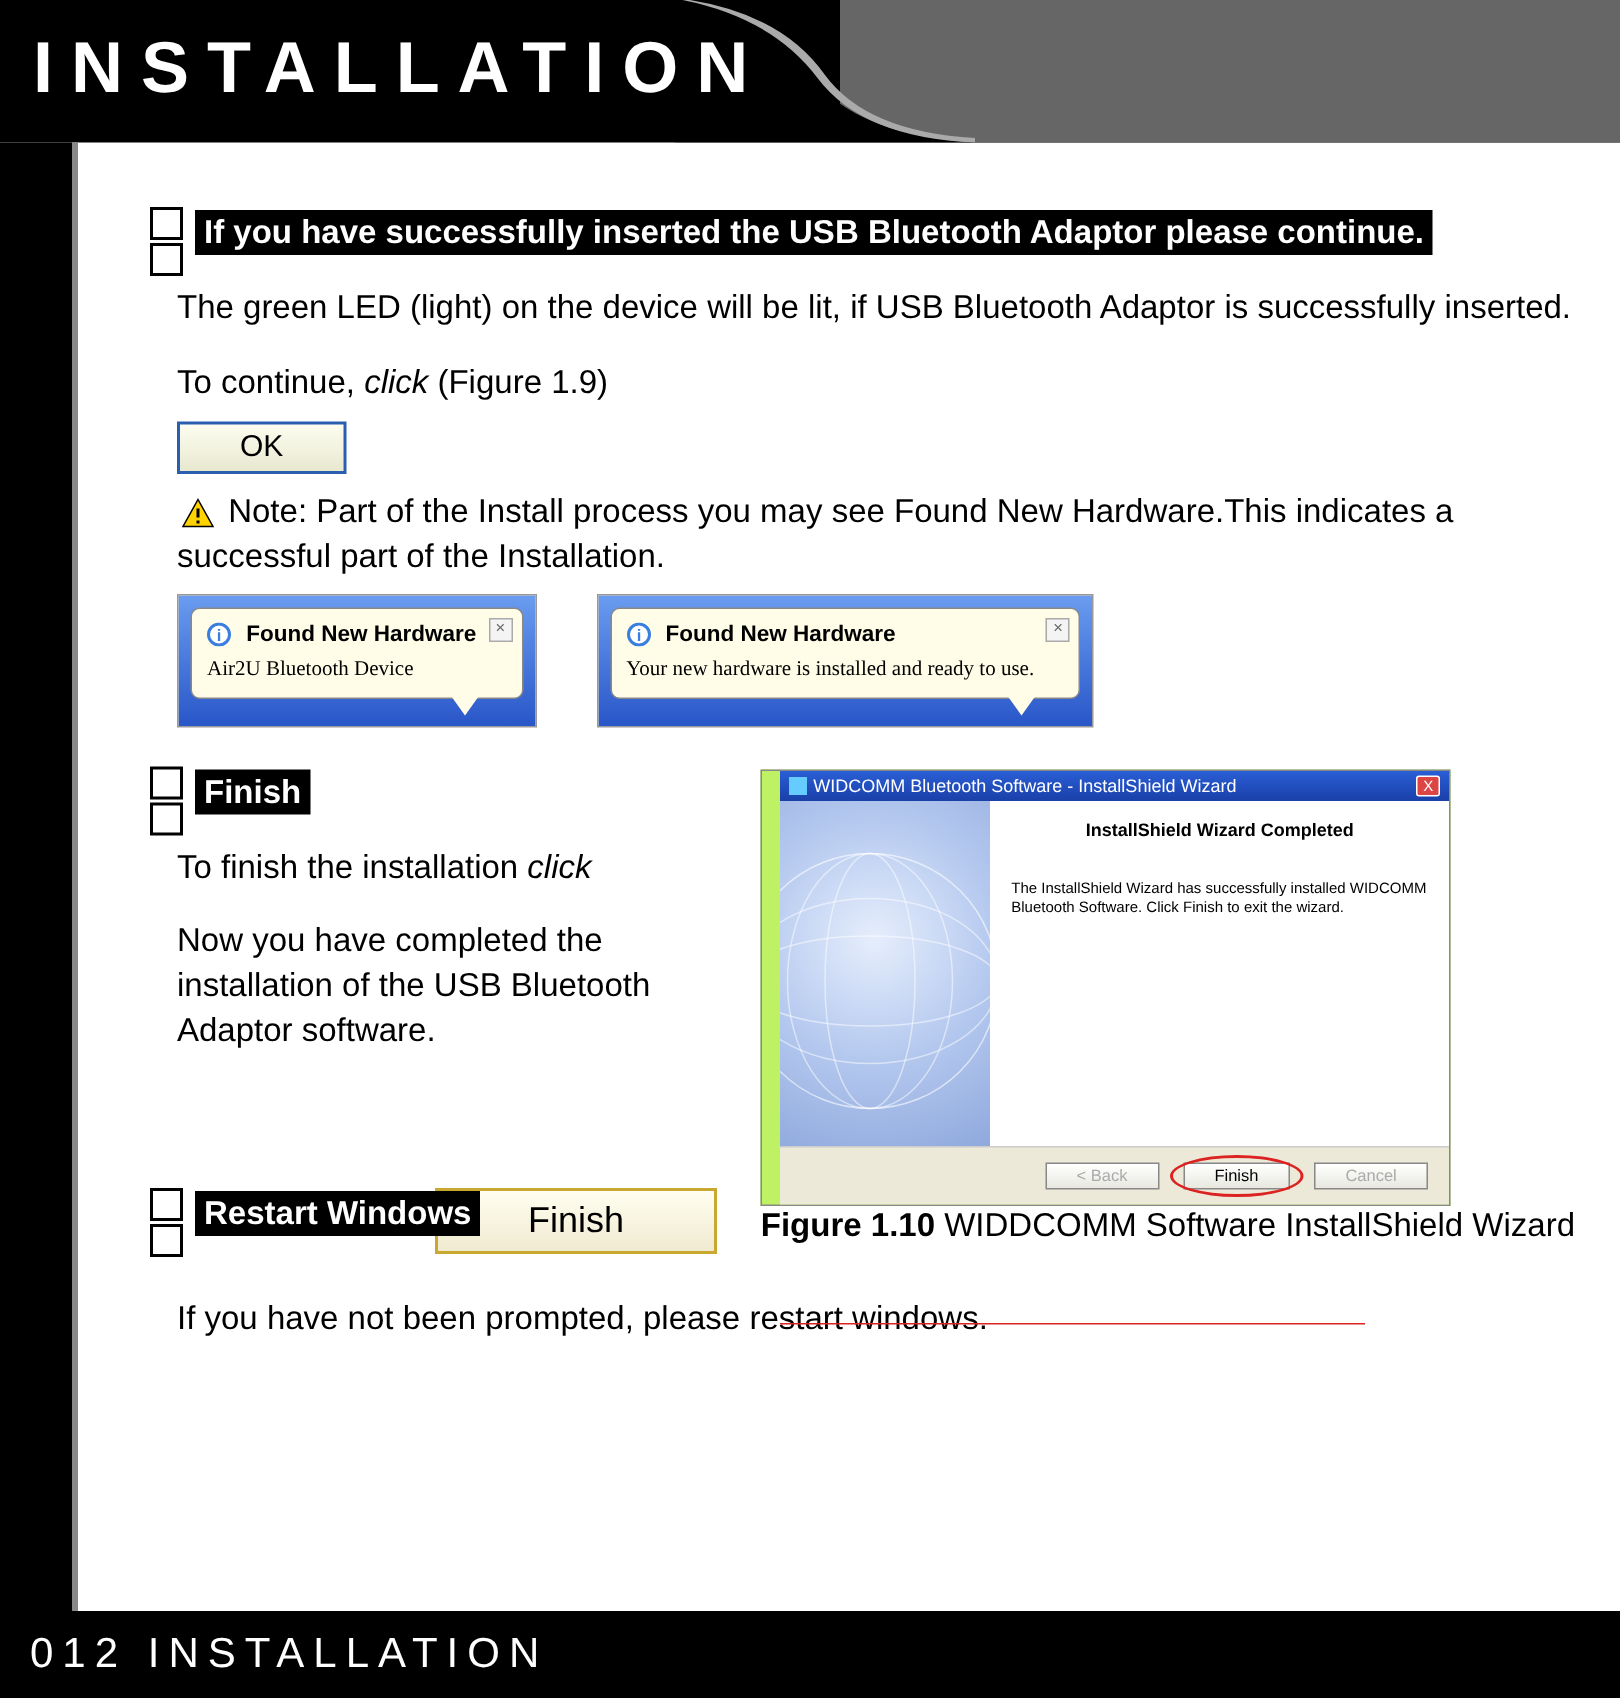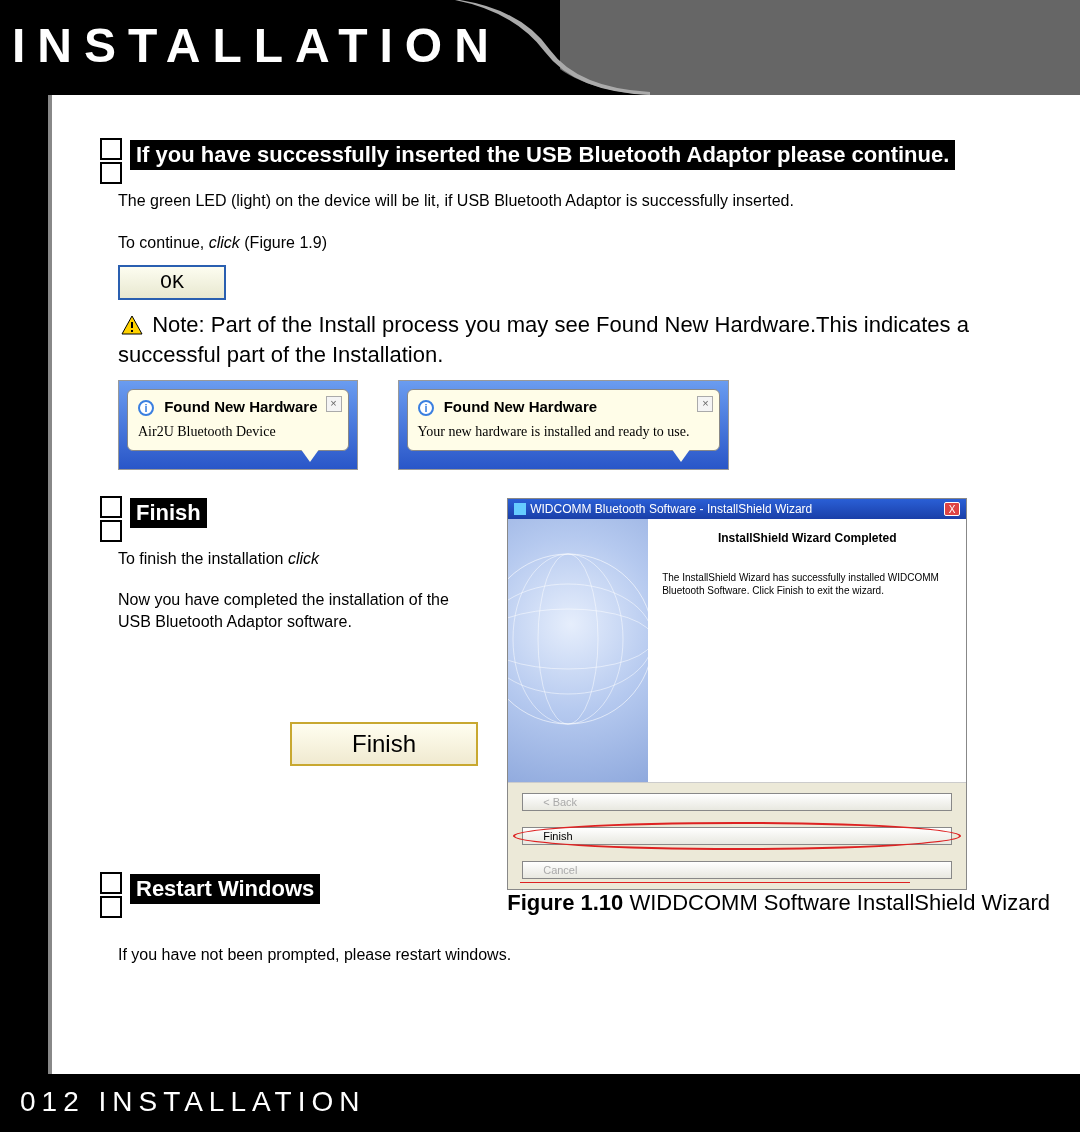--- a/index.html
+++ b/index.html
@@ -27,21 +27,21 @@
   .top-swoosh {
     position: absolute;
     top: 0;
     left: 450px;
     width: 200px;
     height: 95px;
   }
   .page-title {
     position: absolute;
     top: 18px;
-    left: 12px;
+    left: 22px;
     color: #fff;
     font-size: 48px;
     letter-spacing: 12px;
     font-weight: bold;
     font-family: "Arial Black", Arial, sans-serif;
     text-transform: uppercase;
   }
   .left-strip {
     position: absolute;
     left: 0;
@@ -100,30 +100,30 @@
     width:22px;height:22px;
     font-weight:bold;
     text-align:center;
     font-size:16px;
     line-height:18px;
     margin-top:2px;
   }
   .para {
     margin: 20px 0 0 28px;
     line-height: 1.35;
-    font-size: 16px;
+    font-size: 22px;
   }
   .ok-btn {
     margin: 12px 0 0 28px;
     display: inline-block;
     border: 2px solid #2a5fb0;
     background: linear-gradient(#fdfdf0, #e8e8d0);
     padding: 4px 40px;
     font-size: 20px;
-    font-family: Liberation Mono, monospace;
+    font-family: Liberation Sans, sans-serif;
   }
   .warn-row {
     margin: 10px 0 0 28px;
     line-height: 1.35;
   }
   .warn-icon {
     display: inline-block;
     width: 28px; height: 24px;
     vertical-align: middle;
   }
@@ -187,21 +187,22 @@
     display: flex;
     gap: 26px;
     align-items: flex-start;
   }
   .section12-left { flex: 1; }
   .wizard {
     width: 460px;
     border: 1px solid #888;
     font-family: Tahoma, Arial, sans-serif;
     font-size: 11px;
-    background: #d946ef;
+    background: #bef264;
+    padding-left: 12px;
   }
   .wizard-title {
     background: linear-gradient(#2a5fd6, #1a3fa8);
     color: #fff;
     padding: 3px 6px;
     font-size: 12px;
     display: flex;
     align-items: center;
     justify-content: space-between;
   }
@@ -211,42 +212,41 @@
     width:16px; height:14px;
     text-align:center;
     font-size:10px;
     line-height:13px;
     border:1px solid #fff;
     border-radius:2px;
   }
   .wizard-body {
     display: flex;
     background: #fff;
-    height: 263px;
+    height: 230px;
   }
   .wizard-globe {
     width: 140px;
     background: radial-gradient(circle at 45% 40%, #e6eefc 0%, #b5c9ef 50%, #8fa9dd 100%);
     position: relative;
     overflow: hidden;
   }
   .wizard-text {
     flex: 1;
     padding: 12px 14px;
   }
   .wizard-text .h { font-weight: bold; text-align:center; margin-bottom: 26px; font-size:12px;}
   .wizard-text .p { font-size: 10px; line-height:1.3; }
   .wizard-footer {
     padding: 10px 14px;
     display: flex;
     justify-content: flex-end;
     gap: 16px;
     background: #ece9d8;
     border-top: 1px solid #ccc;
-    flex-direction: column;
   }
   .wizard-btn {
     border: 1px solid #888;
     background: linear-gradient(#fff,#e8e8e0);
     padding: 2px 20px;
     font-size: 11px;
     color: #000;
   }
   .wizard-btn.disabled { color: #aaa; }
   .wizard-btn.circled {

